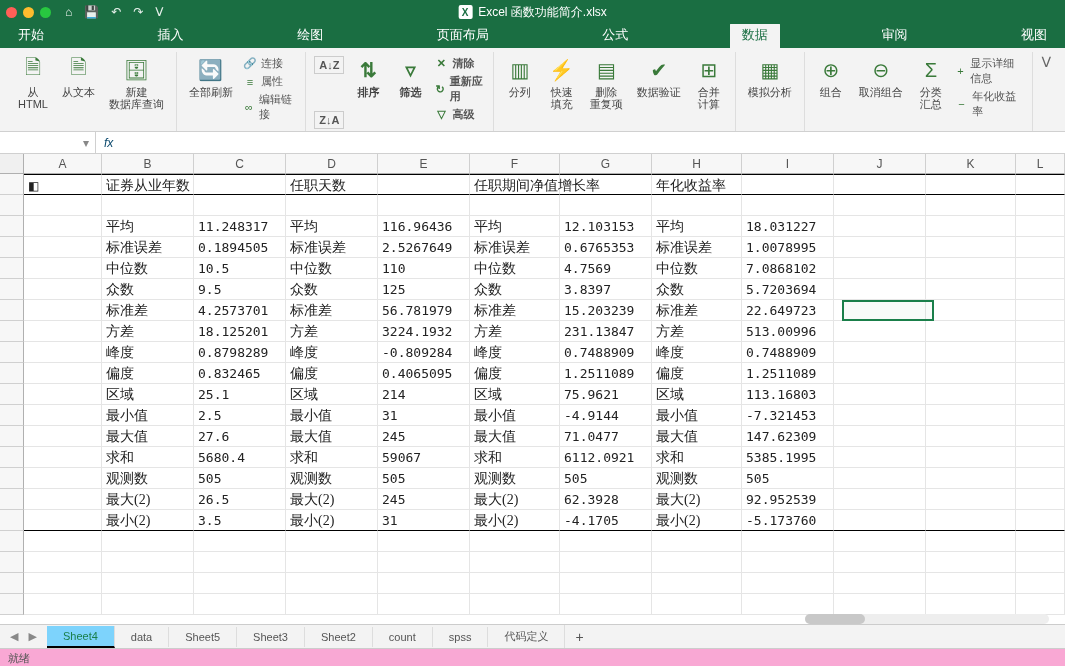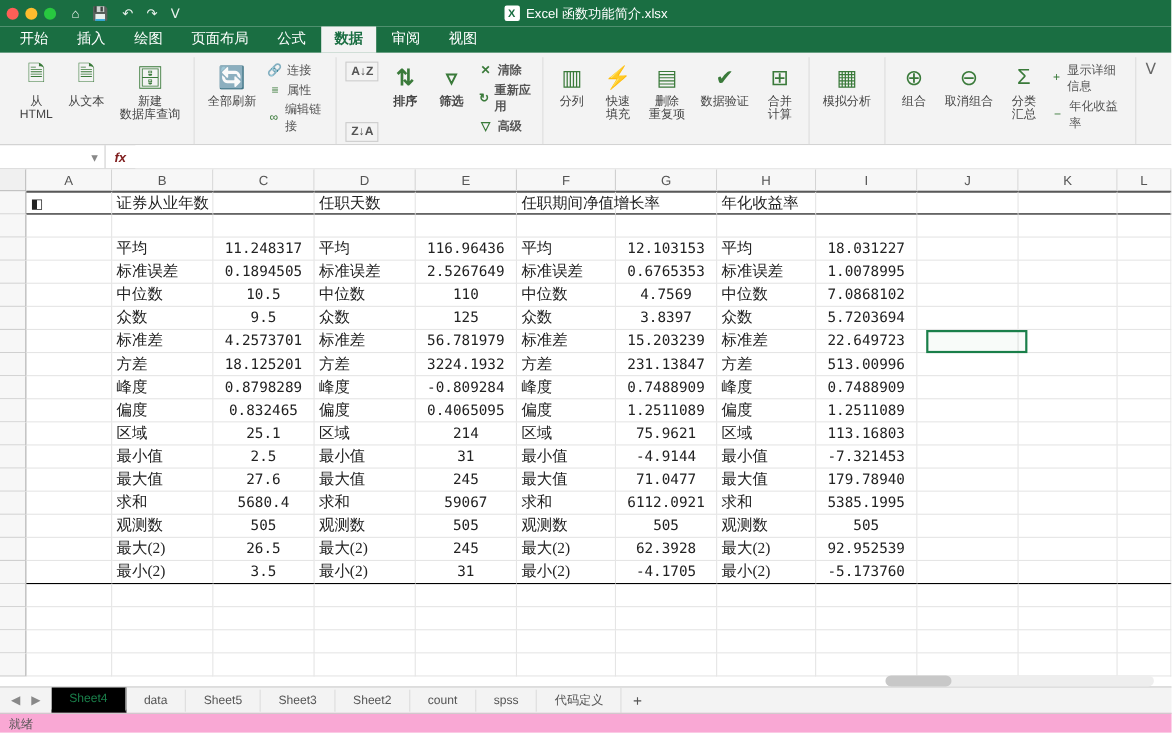--- a/index.html
+++ b/index.html
@@ -7,62 +7,62 @@
   
   .titlebar { height:24px; background:#1a6e42; display:flex; align-items:center; padding:0 6px; color:#fff; font-size:12px; position:relative; }
   .traffic { display:flex; gap:6px; align-items:center; }
   .tl { width:11px; height:11px; border-radius:50%; }
   .tl.r{background:#ff5f57;} .tl.y{background:#febc2e;} .tl.g{background:#28c840;}
   .qat { display:flex; gap:12px; margin-left:14px; align-items:center; }
   .qat span { font-size:12px; opacity:.9; cursor:default; }
   .title-center { position:absolute; left:50%; transform:translateX(-50%); display:flex; align-items:center; gap:6px; }
   .title-center .xicn { width:14px; height:14px; background:#fff; border-radius:2px; display:flex;align-items:center;justify-content:center;color:#1a6e42;font-size:10px;font-weight:bold;}
   
-  .tabs { height:24px; background:#1a6e42; display:flex; align-items:flex-end; padding:0 6px; gap:2px; }
+  .tabs { height:24px; background:#1a6e42; display:flex; align-items:flex-end; padding:0 6px; gap:2px;justify-content:space-between; }
   .tab { color:#fff; font-size:13px; padding:4px 12px; cursor:pointer; }
-  .tab.active { background:#f3f3f3; color:#1a6e42; border-radius:3px 3px 0 0; font-weight:700;}
+  .tab.active { background:#f3f3f3; color:#1a6e42; border-radius:3px 3px 0 0; font-weight:400;}
   
   .ribbon { height:84px; background:#f3f3f3; border-bottom:1px solid #d0d0d0; display:flex; align-items:stretch; padding:4px 6px 0; font-size:11px; color:#444; }
   .rgroup { display:flex; flex-direction:column; align-items:center; justify-content:flex-start; padding:2px 8px; border-right:1px solid #ddd; }
   .rgroup:last-child{border-right:none;}
   .bigbtn { display:flex; flex-direction:column; align-items:center; gap:2px; padding:2px 4px; cursor:pointer; }
   .bigbtn .icn { width:28px; height:28px; display:flex; align-items:center; justify-content:center; font-size:20px; color:#3a7a3a; }
   .bigbtn .lbl { font-size:11px; text-align:center; line-height:12px; white-space:pre; }
   .row3 { display:flex; flex-direction:column; gap:3px; padding-top:2px;}
   .row3 div { display:flex; align-items:center; gap:4px; font-size:11px; color:#555; cursor:pointer;}
   .row3 .micn{width:14px;height:14px;display:inline-flex;align-items:center;justify-content:center;font-size:11px;color:#3a7a3a;}
   
   .fbar { height:22px; border-bottom:1px solid #d0d0d0; display:flex; align-items:center; font-size:12px; }
   .namebox { width:96px; border-right:1px solid #d0d0d0; padding:0 6px; height:100%; display:flex; align-items:center; }
   .namebox input { border:none; outline:none; width:100%; font-size:12px; }
-  .fx { padding:0 8px; color:#7f1d1d; font-style:italic;font-weight:bold; }
+  .fx { padding:0 8px; color:#0c4a6e; font-style:italic; }
   .formula-input{flex:1; border:none; outline:none; height:100%; font-size:12px;}
   
   .grid { position:relative; }
   .colhead { display:flex; height:20px; }
   .ch { border-right:1px solid #d0d0d0; border-bottom:1px solid #b0b0b0; background:#f7f7f7; text-align:center; font-size:12px; line-height:20px; color:#555; }
   .corner{width:24px;background:#f0f0f0;border-right:1px solid #b0b0b0;border-bottom:1px solid #b0b0b0;}
   .colA{width:78px;} .colB{width:92px;} .colC{width:92px;} .colD{width:92px;}
   .colE{width:92px;} .colF{width:90px;} .colG{width:92px;} .colH{width:90px;}
   .colI{width:92px;} .colJ{width:92px;} .colK{width:90px;} .colL{width:49px;}
   .rows{}
   .row{display:flex;height:21px;}
   .rh{width:24px;background:#f7f7f7;border-right:1px solid #b0b0b0;border-bottom:1px solid #d0d0d0;}
   .cell{border-right:1px solid #e5e5e5;border-bottom:1px solid #e5e5e5;padding:0 4px;font-size:14px;line-height:21px;white-space:nowrap;overflow:visible;font-family:'Songti SC','SimSun',serif;}
-  .cell.num{text-align:center;font-family:Menlo,Consolas,monospace;font-size:13px;}
+  .cell.num{text-align:left;font-family:Menlo,Consolas,monospace;font-size:13px;}
   .hdr-row .cell{border-top:1.5px solid #000;border-bottom:1.5px solid #000;text-align:left;}
   .last-row .cell{border-bottom:1.5px solid #000;}
   .eraser{font-size:12px;}
   .sel{position:absolute; border:2px solid #1a7f4a; background:rgba(26,127,74,0.03); pointer-events:none;}
   
   .sheetbar{position:absolute;bottom:18px;left:0;right:0;height:24px;background:#f3f3f3;border-top:1px solid #ccc;display:flex;align-items:center;font-size:11px;color:#555;}
   .navbtns{display:flex;gap:2px;padding:0 6px;}
   .navbtns span{padding:2px 4px;cursor:pointer;color:#888;}
   .stab{padding:4px 16px;border-right:1px solid #ddd;cursor:pointer;}
-  .stab.active{background:#000000;border-bottom:4px solid #000000;color:#1a7f4a;}
+  .stab.active{background:#7dd3fc;border-bottom:2px solid #000000;color:#1a7f4a;}
   .addsheet{padding:4px 10px;font-size:14px;cursor:pointer;}
   
   .statusbar{position:absolute;bottom:0;left:0;right:0;height:18px;background:#f9a8d4;border-top:1px solid #ccc;font-size:11px;color:#555;padding:2px 8px;}
   
   .hscroll{position:absolute;bottom:18px;right:0;width:260px;height:24px;}
   .hscroll .track{position:absolute;bottom:6px;left:0;right:16px;height:10px;background:#eee;border-radius:5px;}
   .hscroll .thumb{position:absolute;bottom:6px;left:0;width:60px;height:10px;background:#c8c8c8;border-radius:5px;}
 </style>
 </head>
 <body>
@@ -442,21 +442,21 @@
       <div class="row ">
         <div class="rh"></div>
         <div class="cell colA"></div>
         <div class="cell colB">最大值</div>
         <div class="cell colC num">27.6</div>
         <div class="cell colD">最大值</div>
         <div class="cell colE num">245</div>
         <div class="cell colF">最大值</div>
         <div class="cell colG num">71.0477</div>
         <div class="cell colH">最大值</div>
-        <div class="cell colI num">179.78940</div>
+        <div class="cell colI num">147.62309</div>
         <div class="cell colJ"></div>
         <div class="cell colK"></div>
         <div class="cell colL"></div>
       </div>
       <div class="row ">
         <div class="rh"></div>
         <div class="cell colA"></div>
         <div class="cell colB">求和</div>
         <div class="cell colC num">5680.4</div>
         <div class="cell colD">求和</div>

